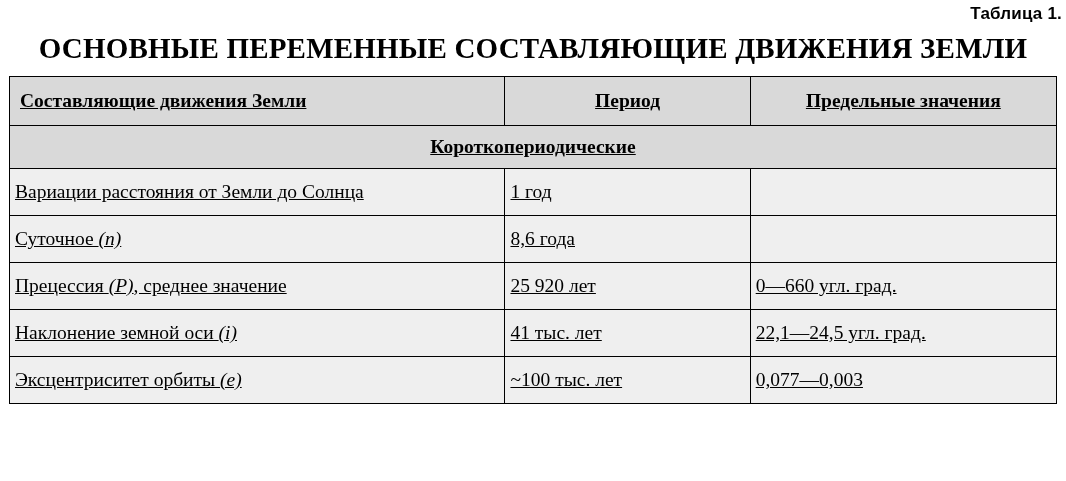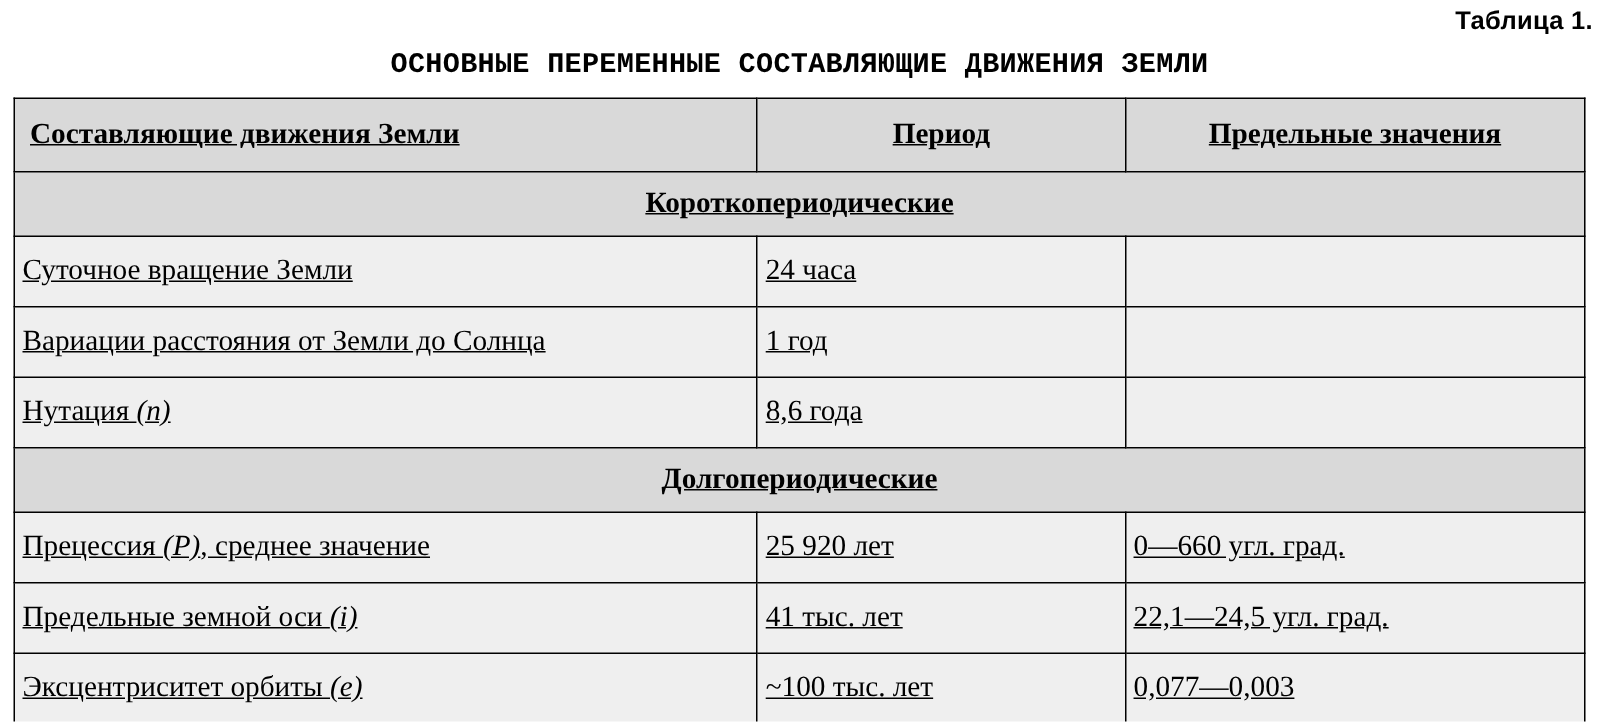--- a/index.html
+++ b/index.html
@@ -23,23 +23,23 @@
   .table-caption {
     text-align: right;
     font-family: "Liberation Sans", sans-serif;
     font-weight: bold;
     font-size: 17px;
     padding: 4px 4px 0 0;
     letter-spacing: 0.2px;
   }
   .table-title {
     text-align: center;
-    font-family: Liberation Mono, monospace;
+    font-family: Liberation Serif, serif;
     font-weight: bold;
-    font-size: 19px;
+    font-size: 29px;
     padding: 8px 0 11px 0;
     letter-spacing: 0.2px;
   }
   table.data {
     border-collapse: collapse;
     width: 1048px;
     margin: 0 auto;
     table-layout: fixed;
   }
   table.data td, table.data th {
@@ -115,56 +115,48 @@
         <th>Период</th>
         <th>Предельные значения</th>
       </tr>
     </thead>
     <tbody>
 
       <tr class="section">
         <td colspan="3">Короткопериодические</td>
       </tr>
 
-      <tr>
-        <td>Суточное вращение Земли</td>
-        <td>24 часа</td>
-        <td></td>
-      </tr>
 
 
       <tr>
         <td>Вариации расстояния от Земли до Солнца</td>
         <td>1 год</td>
         <td></td>
       </tr>
 
       <tr>
         <td>
-          <span>Нутация </span><span class="ital">(n)</span>
+          <span>Суточное </span><span class="ital">(n)</span>
         </td>
         <td>8,6 года</td>
         <td></td>
       </tr>
 
-      <tr class="section">
-        <td colspan="3">Долгопериодические</td>
-      </tr>
 
       <tr>
         <td>
           <span>Прецессия </span><span class="ital">(P)</span><span>, среднее значение</span>
         </td>
         <td>25 920 лет</td>
         <td>0—660 угл. град.</td>
       </tr>
 
       <tr>
         <td>
-          <span>Предельные земной оси </span><span class="ital">(i)</span><span></span>
+          <span>Наклонение земной оси </span><span class="ital">(i)</span><span></span>
         </td>
         <td>41 тыс. лет</td>
         <td>22,1—24,5 угл. град.</td>
       </tr>
 
       <tr>
         <td>
           <span>Эксцентриситет орбиты </span><span class="ital">(e)</span><span></span>
         </td>
         <td>~100 тыс. лет</td>

